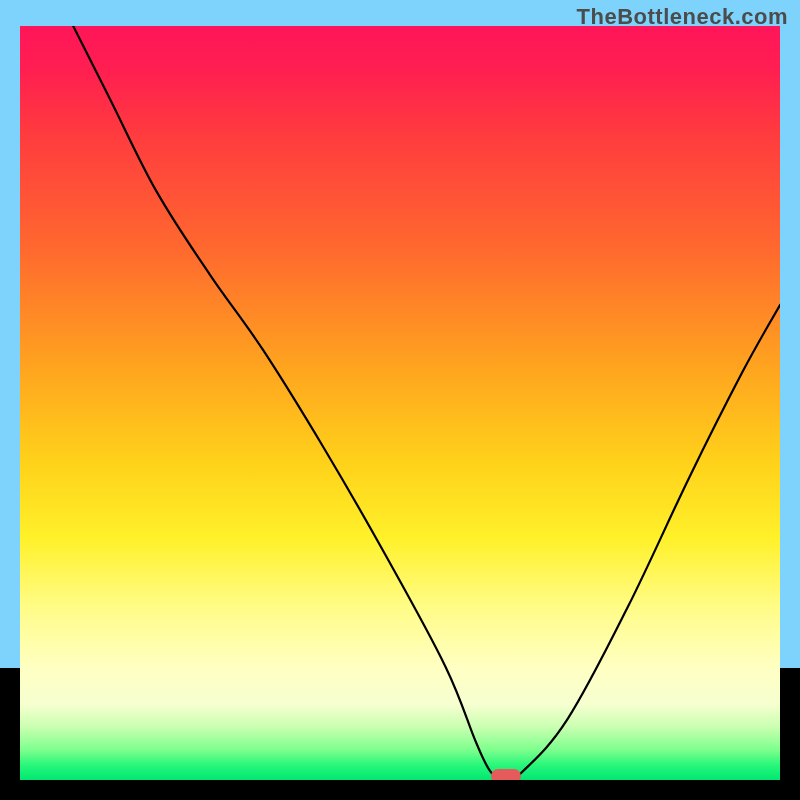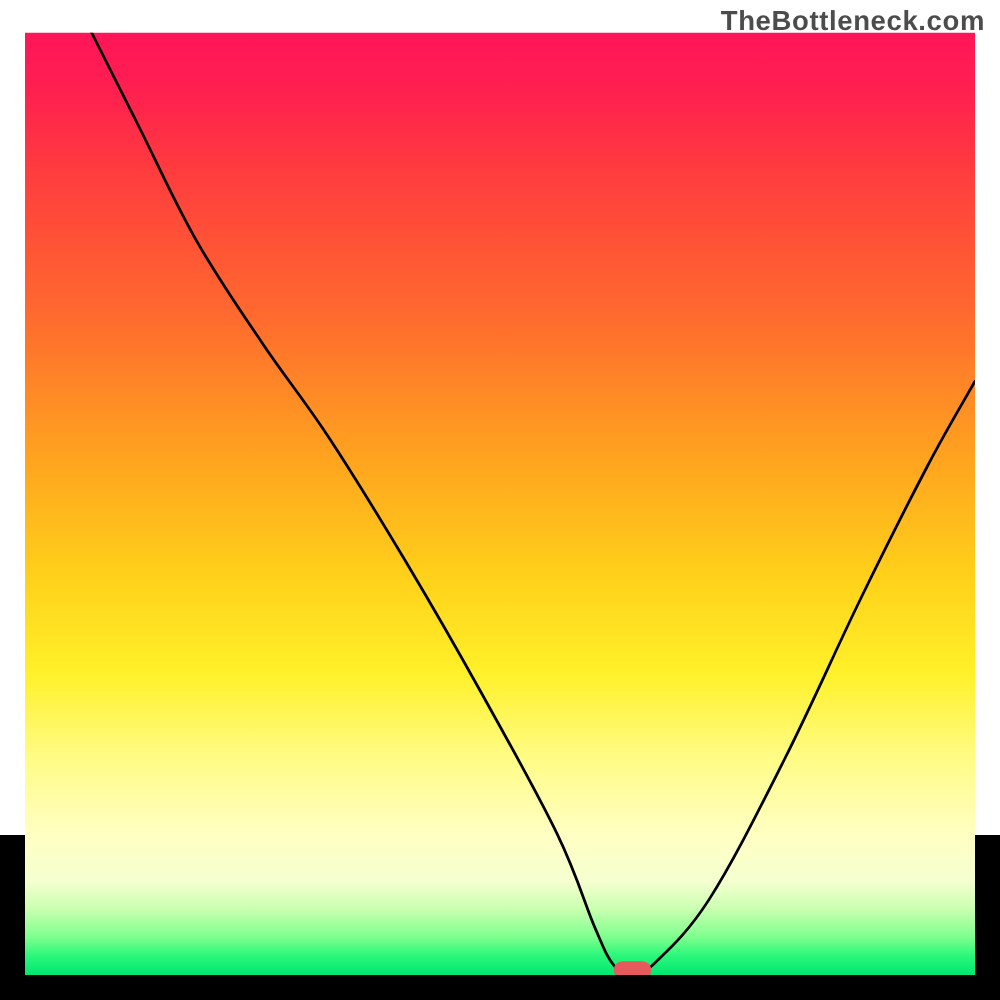--- a/index.html
+++ b/index.html
@@ -8,21 +8,21 @@
     width: 800px;
     height: 800px;
     background: #000;
     font-family: Arial, Helvetica, sans-serif;
     overflow: hidden;
   }
   .frame {
     position: relative;
     width: 800px;
     height: 668px;
-    background: #ffffff;
+    background: #7dd3fc;
   }
   .watermark {
     position: absolute;
     top: 4px;
     right: 12px;
     color: #4c4c4c;
     font-size: 22px;
     font-weight: 600;
     letter-spacing: 0.5px;
     z-index: 20;

